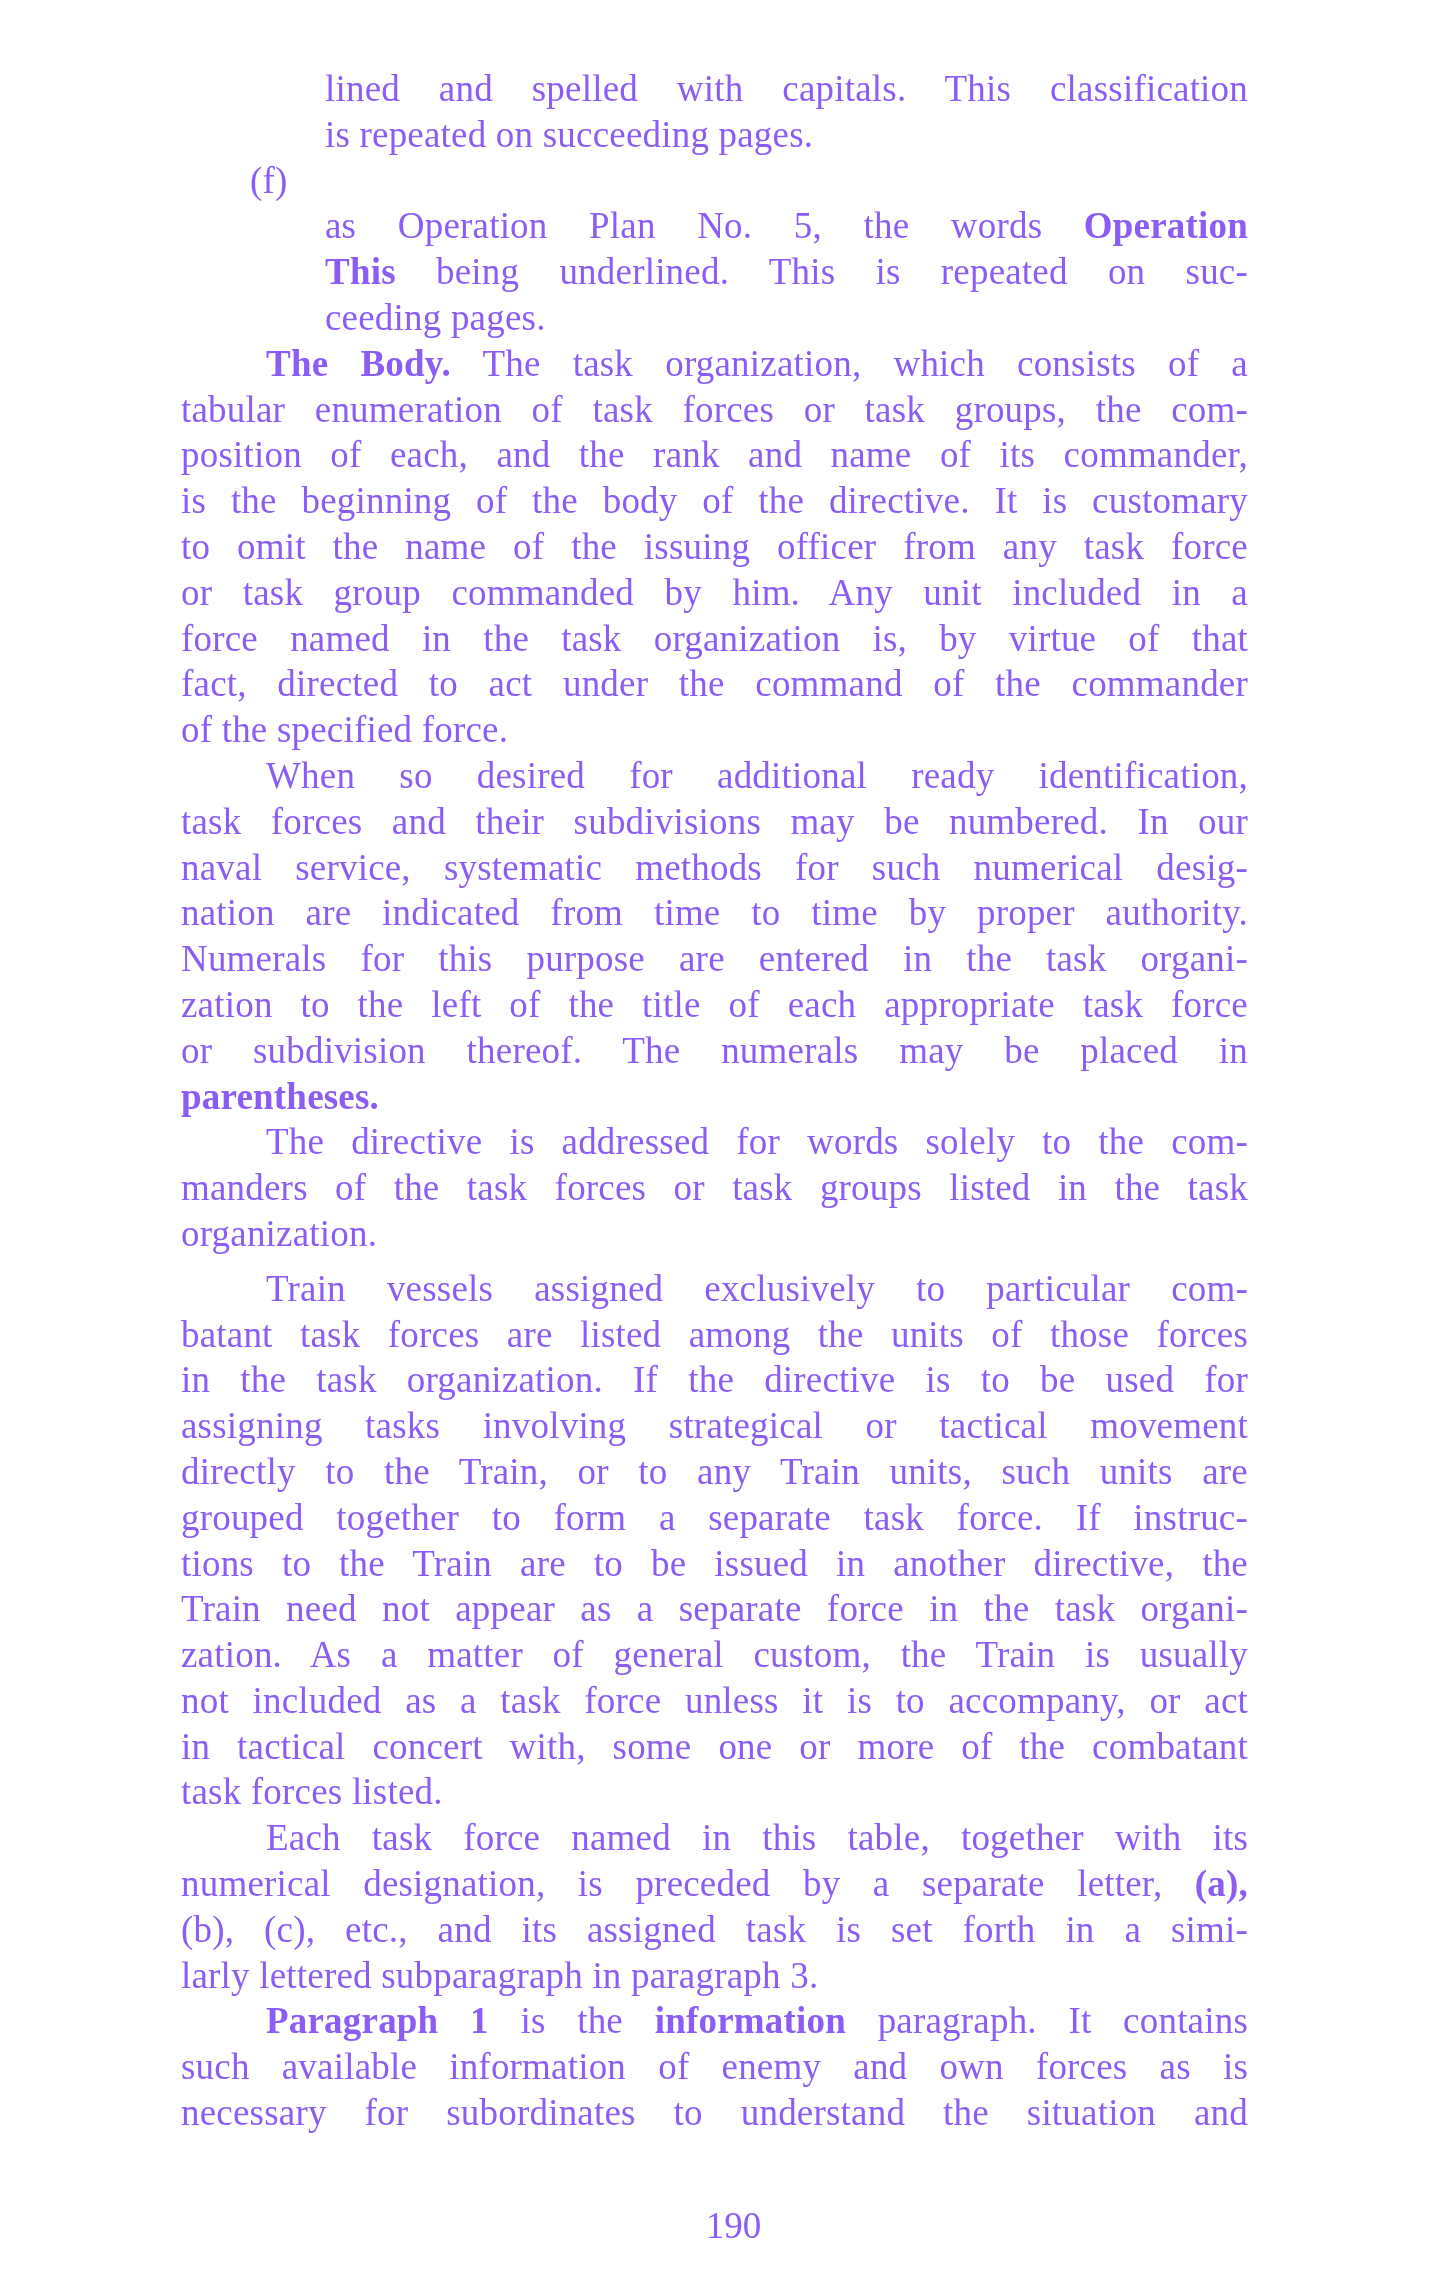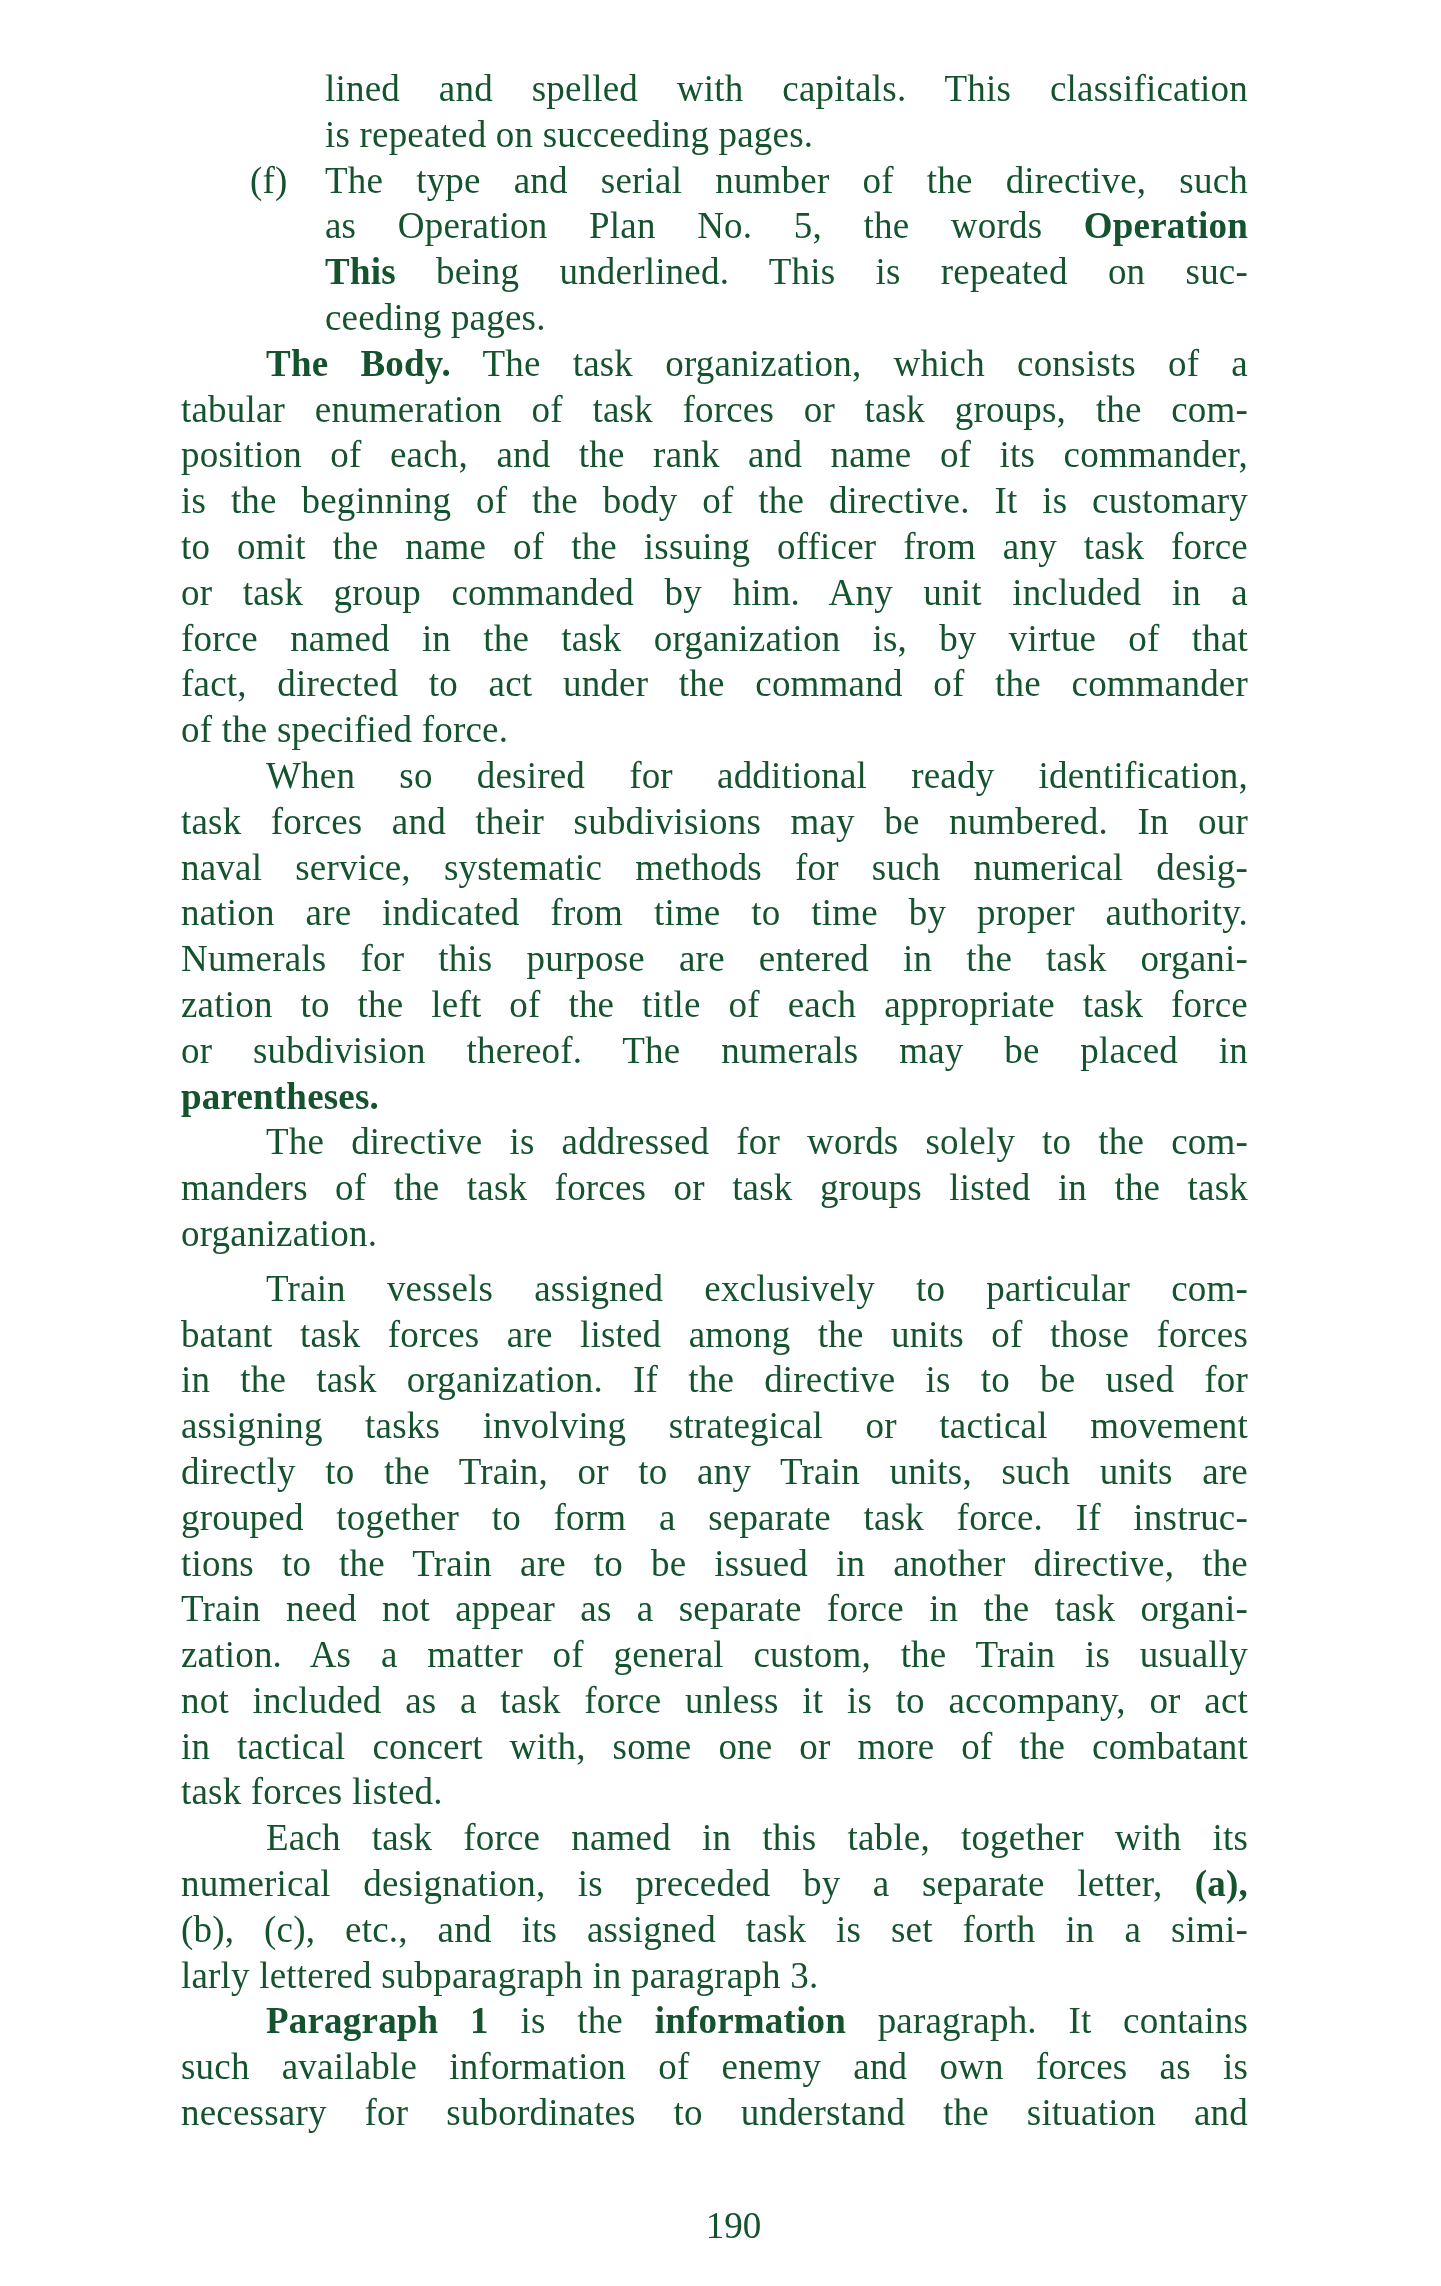--- a/index.html
+++ b/index.html
@@ -1,19 +1,19 @@
 <!DOCTYPE html>
 <html><head>
 <meta charset="utf-8">
 <style>
   html, body { margin: 0; padding: 0; background: #ffffff; }
   body { width: 1441px; height: 2286px; position: relative; overflow: hidden; }
   .page {
     position: absolute; left: 0; top: 0; width: 1441px; height: 2286px;
-    background: #ffffff; color: #14532d;
+    background: #ffffff; color: #8b5cf6;
     font-family: "Liberation Serif", "DejaVu Serif", serif;
   }
   .lines { position: absolute; left: 162px; top: 66px; width: 1086px; }
   .line {
     position: relative;
     height: 45.8px; line-height: 45.8px;
     font-size: 37px;
     white-space: nowrap;
     overflow: visible;
     text-align: justify;
@@ -34,21 +34,21 @@
   }
 </style>
 </head>
 <body>
 
 <div class="page">
   <div class="lines">
 
     <div class="line sub"><span>lined and spelled with capitals. This classification</span></div>
     <div class="line sub last"><span>is repeated on succeeding pages.</span></div>
-    <div class="line sub"><span class="label-f">(f)</span><span>The type and serial number of the directive, such</span></div>
+    <div class="line sub"><span class="label-f">(f)</span></div>
     <div class="line sub"><span>as Operation Plan No. 5, the words</span> <b>Operation</b></div>
     <div class="line sub"><b>This</b> <span>being underlined. This is repeated on suc-</span></div>
     <div class="line sub last"><span>ceeding pages.</span></div>
 
     <div class="line ind"><b>The Body.</b> <span>The task organization, which consists of a</span></div>
     <div class="line"><span>tabular enumeration of task forces or task groups, the com-</span></div>
     <div class="line"><span>position of each, and the rank and name of its commander,</span></div>
     <div class="line"><span>is the beginning of the body of the directive. It is customary</span></div>
     <div class="line"><span>to omit the name of the issuing officer from any task force</span></div>
     <div class="line"><span>or task group commanded by him. Any unit included in a</span></div>

